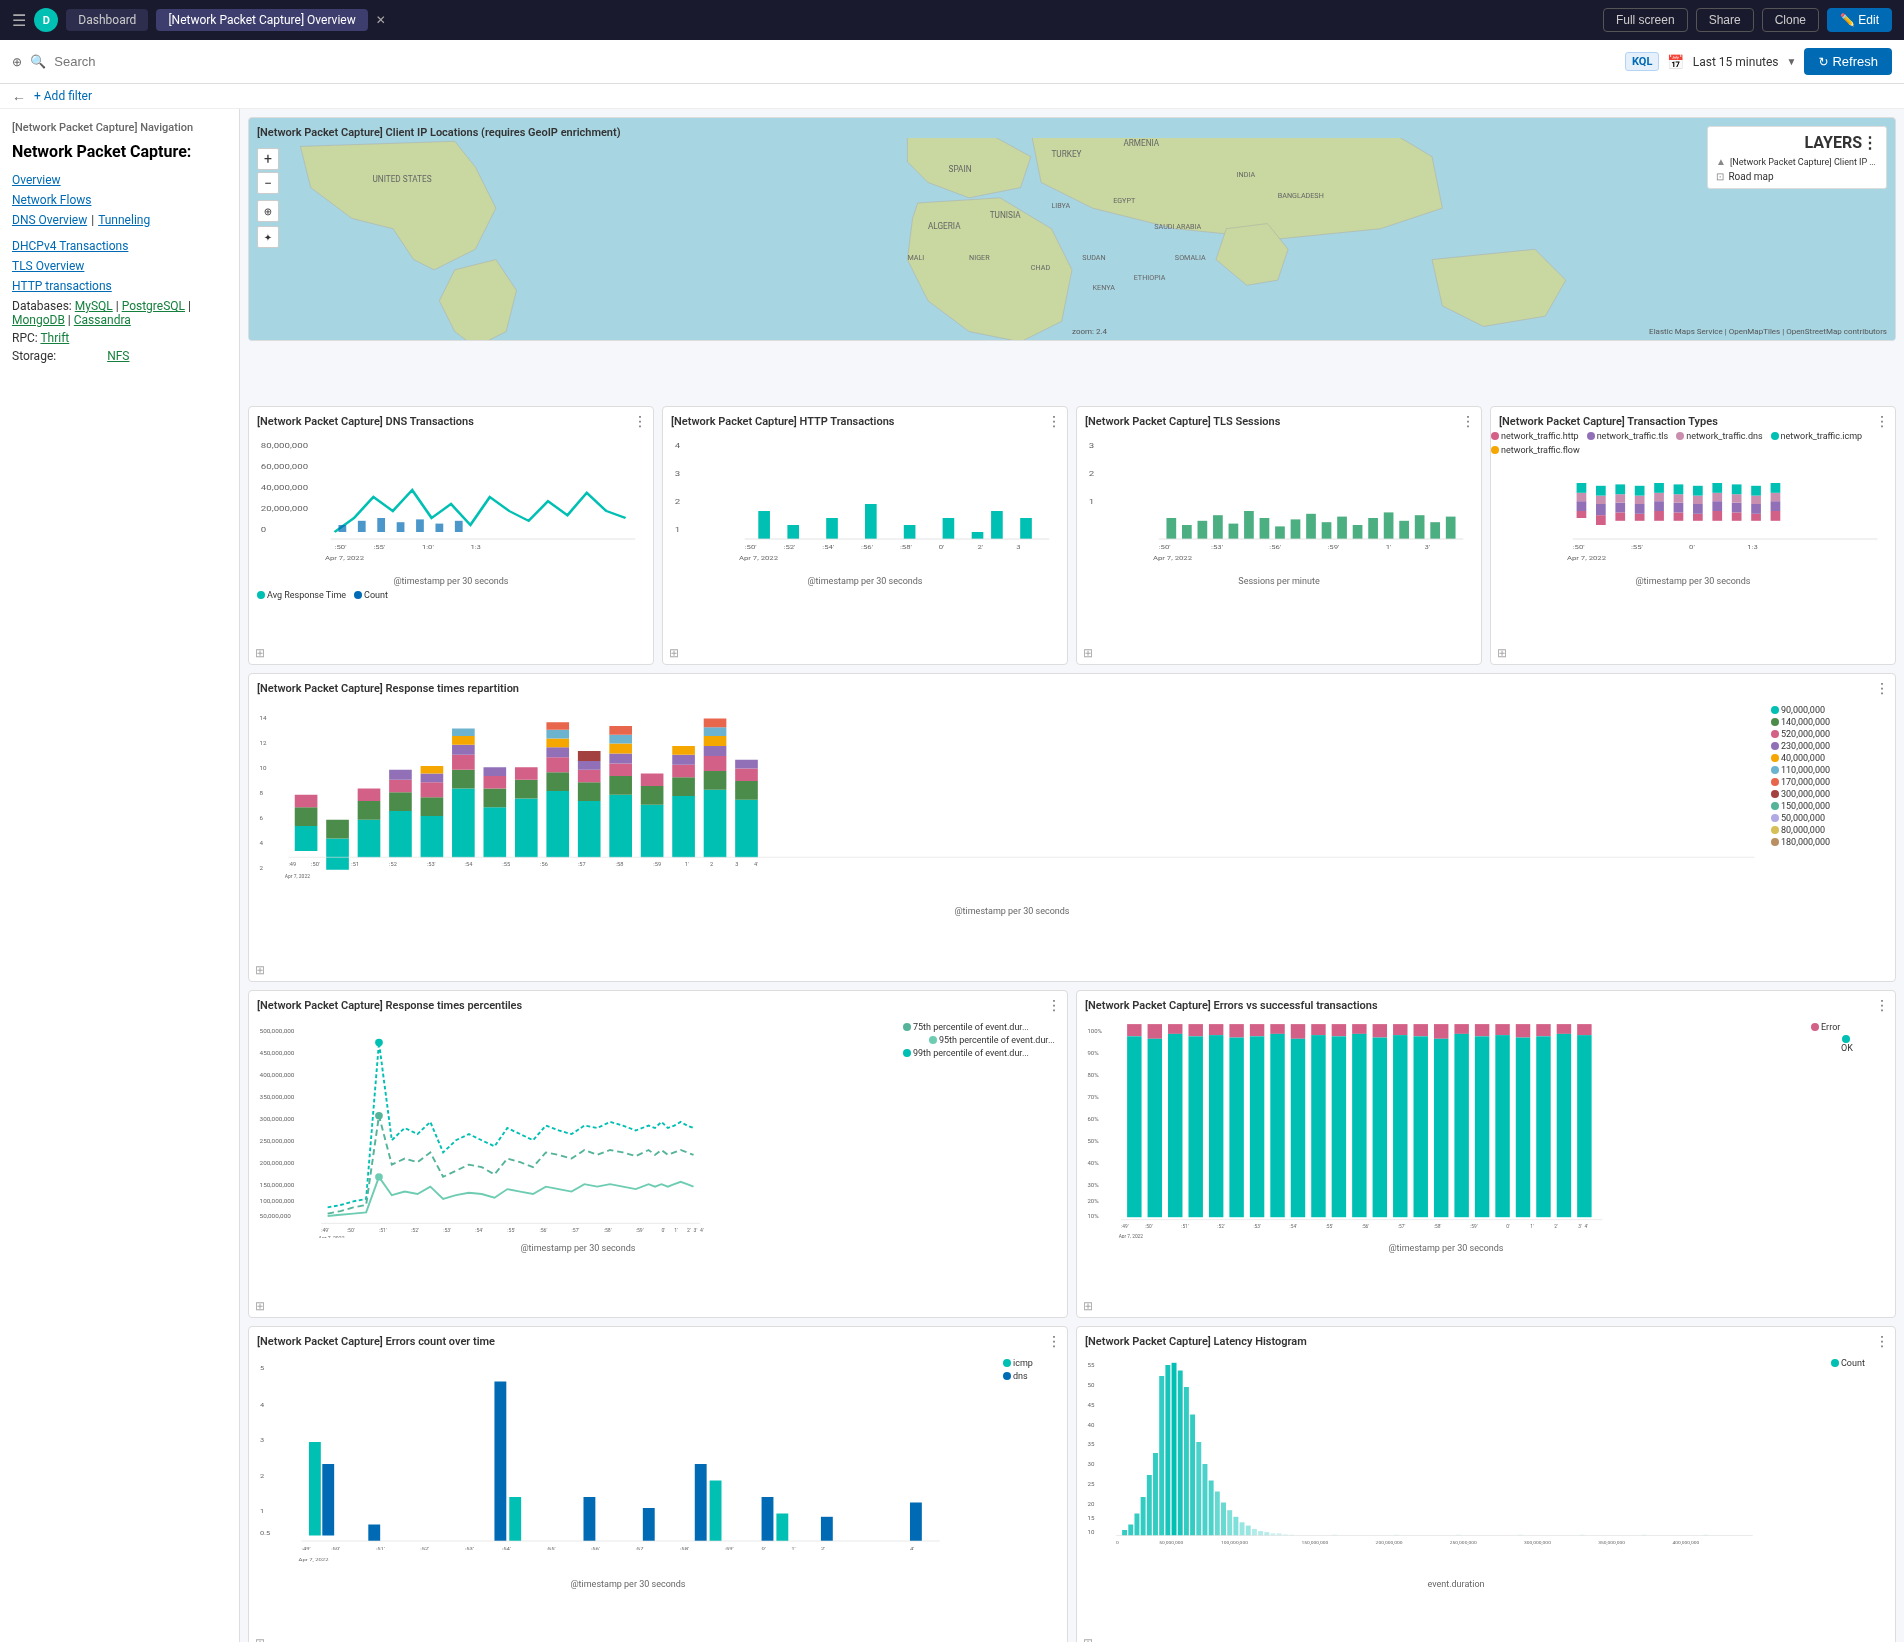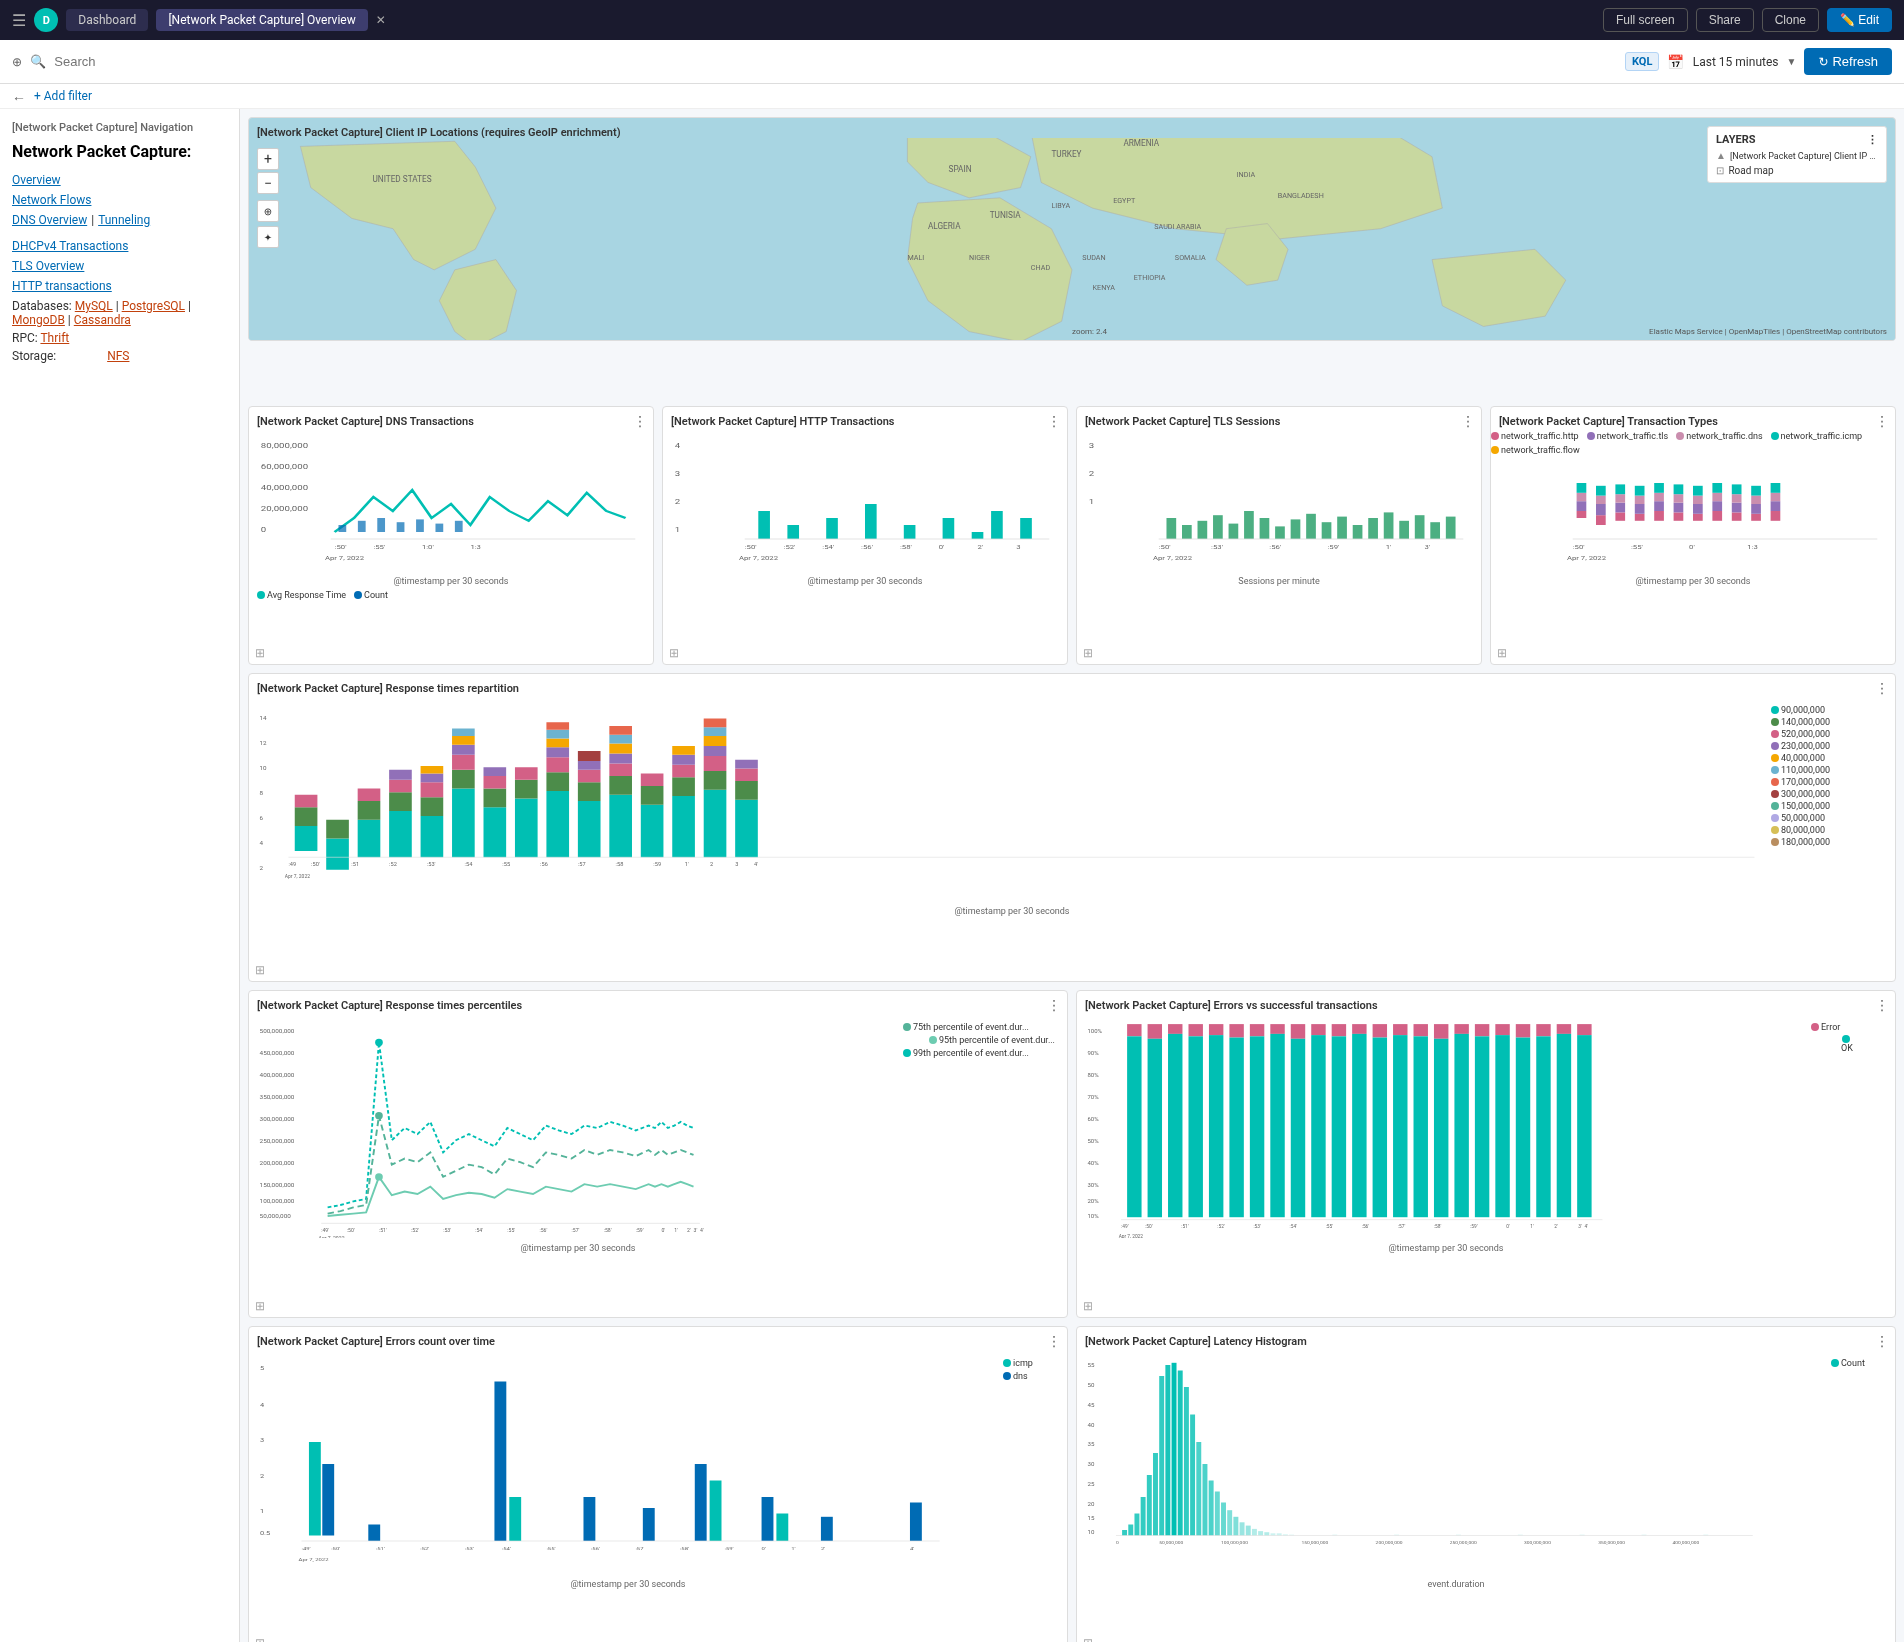--- a/index.html
+++ b/index.html
@@ -24,34 +24,34 @@
 
     
     .main-layout { display: flex; height: calc(100vh - 88px); overflow-y: auto; }
 
     
     .sidebar { width: 240px; min-width: 240px; background: white; border-right: 1px solid #ddd; padding: 12px; overflow-y: auto; }
     .sidebar-section-title { font-size: 11px; color: #666; margin-bottom: 8px; font-weight: 500; }
     .sidebar-main-title { font-size: 16px; font-weight: bold; color: #000000; margin-bottom: 12px; }
     .sidebar-link { display: block; color: #006bb4; font-size: 12px; margin-bottom: 6px; text-decoration: underline; cursor: pointer; }
     .sidebar-text { font-size: 12px; color: #333; margin-bottom: 4px; }
-    .sidebar-text a { color: #c2410c; text-decoration: underline; cursor: pointer; }
+    .sidebar-text a { color: #15803d; text-decoration: underline; cursor: pointer; }
 
     
     .content { flex: 1; padding: 8px; display: grid; grid-template-columns: 1fr; gap: 8px; overflow-y: auto; }
 
     
     .panel { background: white; border: 1px solid #ddd; border-radius: 4px; padding: 8px; position: relative; }
     .panel-title { font-size: 11px; color: #333; font-weight: 600; margin-bottom: 6px; }
     .panel-menu { position: absolute; top: 6px; right: 6px; color: #666; cursor: pointer; font-size: 14px; }
 
     
     .map-panel { height: 224px; position: relative; overflow: hidden; background: #a8d5e2; }
     .map-layers-panel { position: absolute; top: 8px; right: 8px; background: white; border: 1px solid #ddd; border-radius: 3px; padding: 6px 8px; font-size: 10px; width: 180px; }
-    .map-layers-title { font-weight: bold; font-size: 11px; display: flex; justify-content: space-between; }
+    .map-layers-title { font-weight: bold; font-size: 16px; display: flex; justify-content: flex-end; }
     .map-layer-item { display: flex; align-items: center; gap: 4px; margin-top: 4px; font-size: 10px; color: #333; }
     .map-controls { position: absolute; top: 8px; left: 8px; display: flex; flex-direction: column; gap: 2px; }
     .map-ctrl-btn { width: 22px; height: 22px; background: white; border: 1px solid #ccc; border-radius: 2px; display: flex; align-items: center; justify-content: center; cursor: pointer; font-size: 14px; }
 
     
     .charts-row { display: grid; grid-template-columns: 1fr 1fr 1fr 1fr; gap: 8px; }
     .charts-row-3 { display: grid; grid-template-columns: 1fr 1fr; gap: 8px; }
     .charts-row-4 { display: grid; grid-template-columns: 1fr 1fr; gap: 8px; }
 
     

